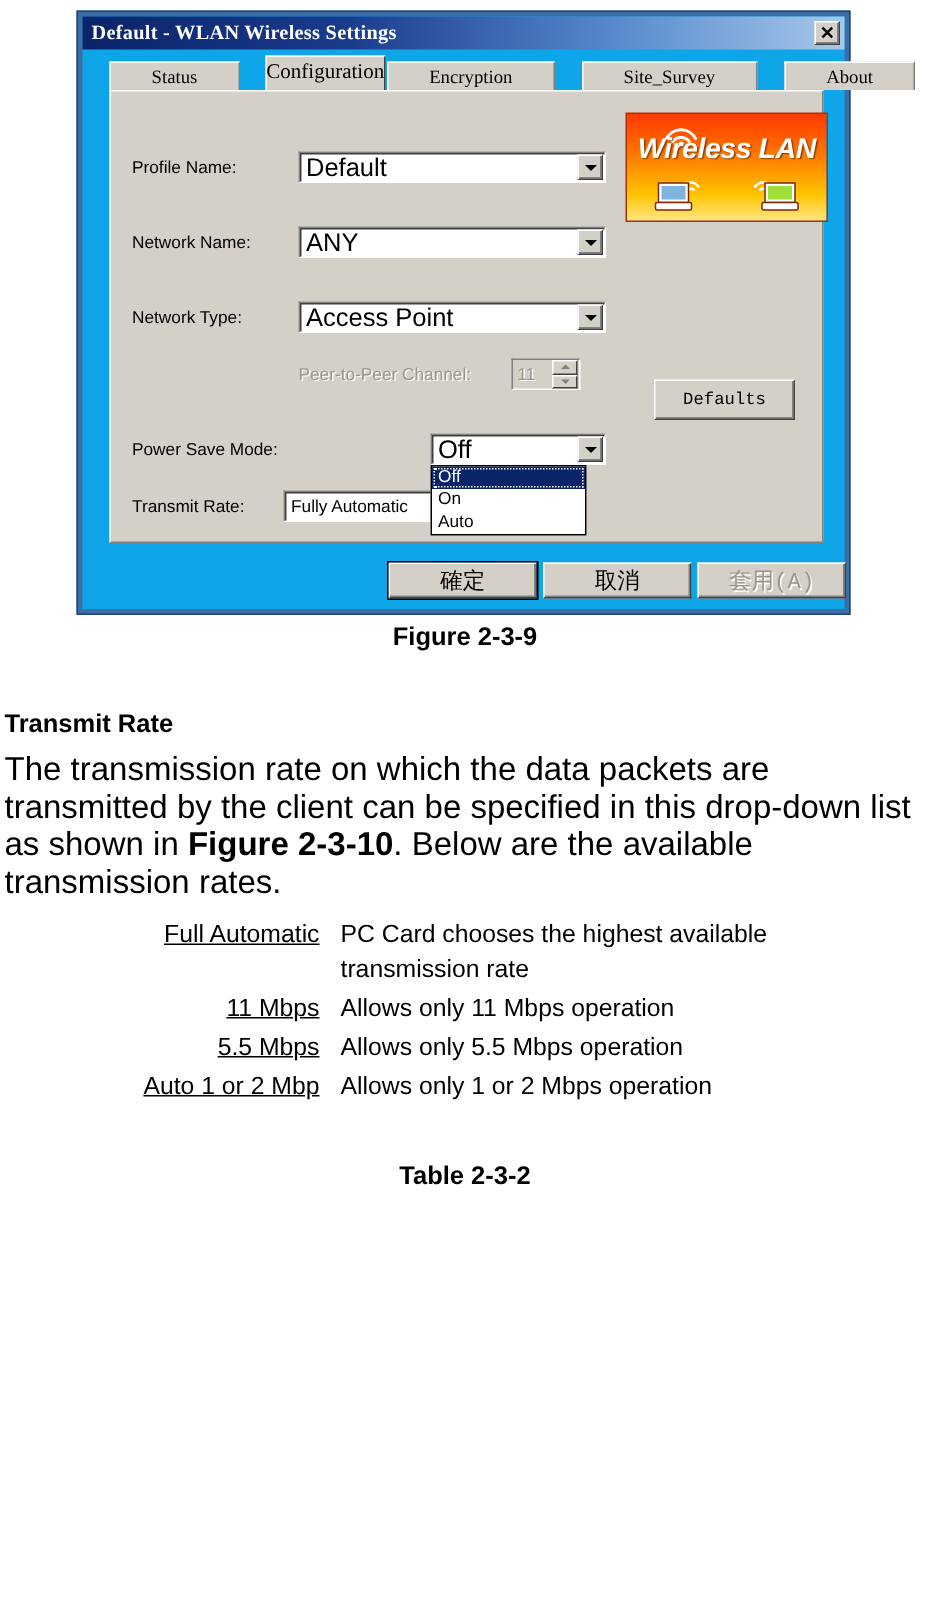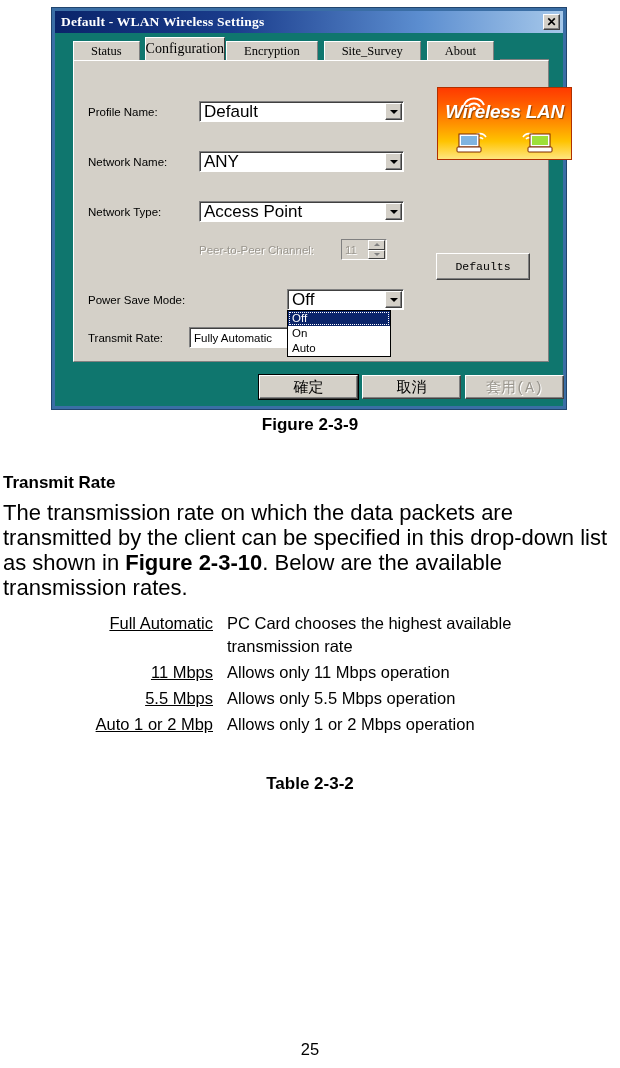--- a/index.html
+++ b/index.html
@@ -31,21 +31,21 @@
     background: #3a6ea5;
     border: 1px solid #21456e;
     padding: 3px;
     box-sizing: border-box;
   }
 
   .dialog-inner {
     position: relative;
     width: 100%;
     height: 100%;
-    background: #0f766e;
+    background: #0ea5e9;
     box-sizing: border-box;
   }
 
   
   .titlebar {
     position: absolute;
     left: 0; top: 0; right: 0;
     height: 22px;
     background: linear-gradient(to right, #0a246a 0%, #1a3c8c 35%, #5c8ed0 72%, #a6c8ea 100%);
     display: flex;
@@ -88,31 +88,31 @@
     left: 18px;
     top: 27px;
     right: 14px;
     height: 22px;
     display: flex;
     align-items: flex-end;
     font-family: "Liberation Serif", serif;
   }
   .tab {
     height: 19px;
-    padding: 0 17px;
+    padding: 0 27px;
     background: #d4d0c8;
     border-top: 1px solid #ffffff;
     border-left: 1px solid #ffffff;
     border-right: 1px solid #808080;
     display: flex;
     align-items: center;
     font-size: 12.5px;
     color: #000;
     box-sizing: border-box;
-    margin-right: 6px;
+    margin-right: 18px;
   }
   .tab.active {
     height: 23px;
     font-size: 14px;
     margin: 0 1px 0 -1px;
     padding: 0 0;
     border-right: 1px solid #404040;
     z-index: 3;
     position: relative;
   }
@@ -285,29 +285,28 @@
     color: #000;
     box-sizing: border-box;
   }
   .btn.cjk { font-size: 15px; }
   .btn.default-btn { outline: 1px solid #000; outline-offset: 0px; }
   .btn.disabled { color: #9a968e; text-shadow: 1px 1px 0 #ffffff; }
 
   
   .logo {
     position: absolute;
-    left: 363px;
+    left: 343px;
     top: 14px;
     width: 135px;
     height: 73px;
     background: linear-gradient(to bottom, #ff3a00 0%, #ff5500 18%, #ff8c00 48%, #ffc300 75%, #ffe680 100%);
     border: 1px solid #b03000;
     box-sizing: border-box;
     overflow: hidden;
-    margin-top: 12px;
   }
   .logo-text {
     position: absolute;
     left: 0; right: 0;
     top: 13px;
     text-align: center;
     font-family: "Liberation Sans", sans-serif;
     font-size: 19px;
     font-weight: bold;
     font-style: italic;
@@ -547,15 +546,14 @@
       </tr>
       <tr>
         <td class="term">Auto 1 or 2 Mbp</td>
         <td class="desc">Allows only 1 or 2 Mbps operation</td>
       </tr>
     </tbody>
   </table>
 
   <div class="table-caption">Table 2-3-2</div>
 
-  <div class="page-num">25</div>
 
 </div>
 
 </body></html>

